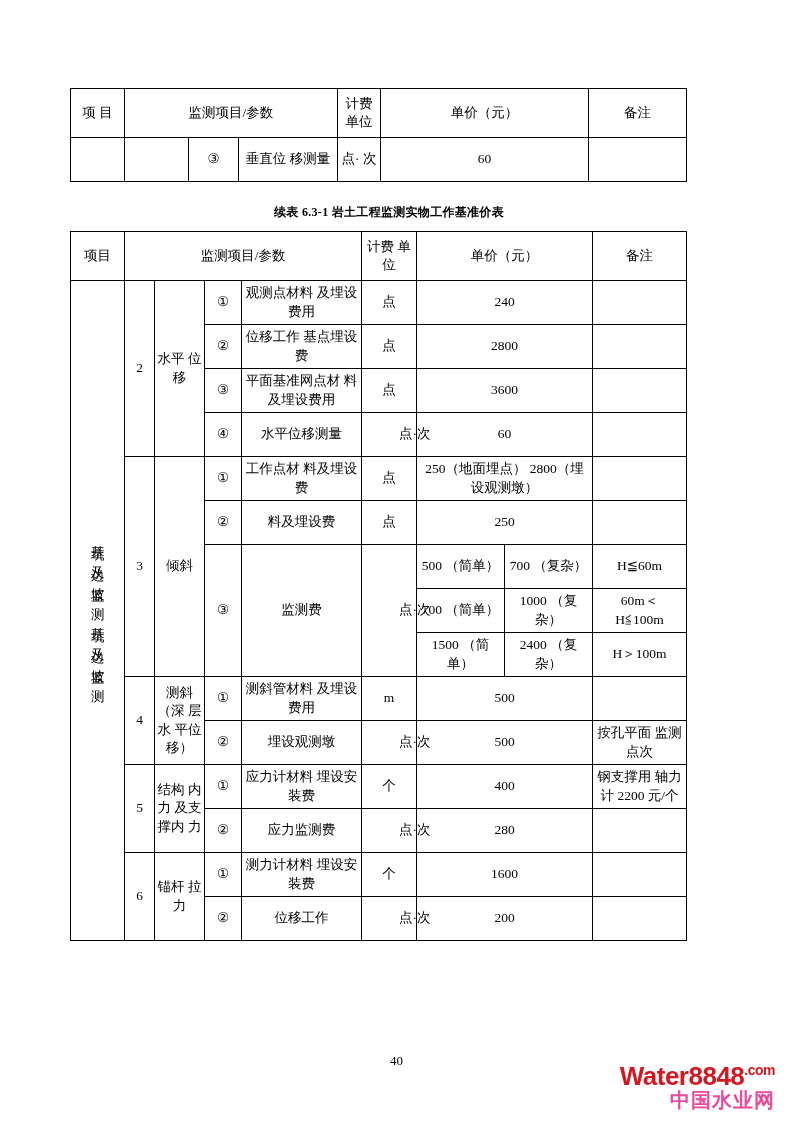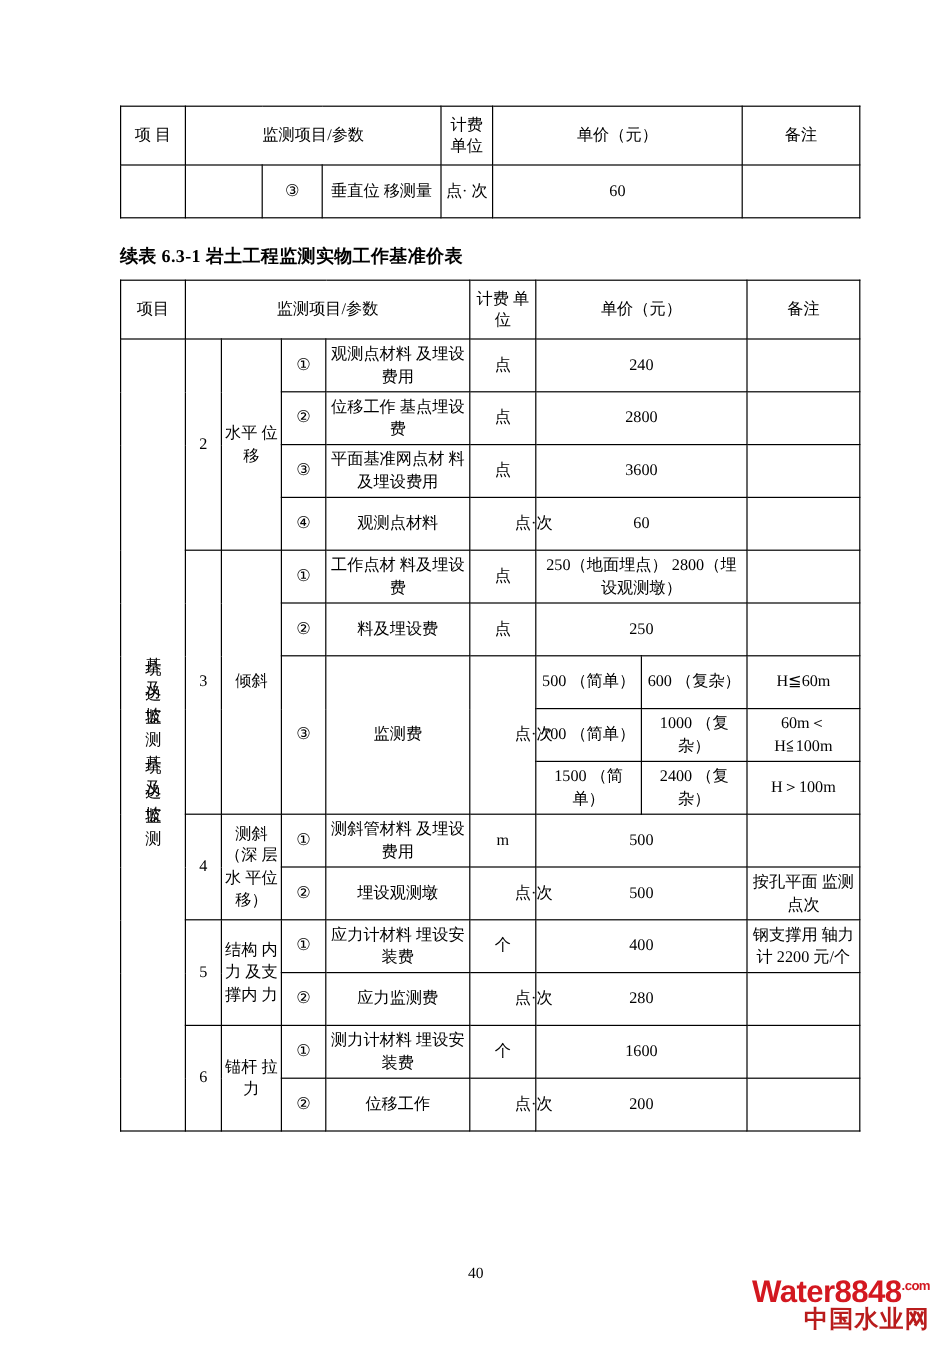--- a/index.html
+++ b/index.html
@@ -12,39 +12,40 @@
     background: #ffffff;
     font-family: "Liberation Serif", "DejaVu Serif", serif;
     color: #000000;
     position: relative;
   }
   .page {
     position: relative;
     width: 793px;
     height: 1121px;
     box-sizing: border-box;
-    padding: 88px 85px 0 100px;
+    padding: 88px 85px 0 70px;
   }
   table.doc-table {
     border-collapse: collapse;
     width: 616px;
     table-layout: fixed;
   }
   table.doc-table td {
     border: 1px solid #000000;
     text-align: center;
     vertical-align: middle;
     font-size: 13.5px;
     line-height: 1.35;
     padding: 3px 2px;
   }
   .tall { height: 44px; }
   .hdr td { height: 42px; font-size: 14px; }
   .caption {
-    font-size: 15px;
+    text-align: center;
+    font-size: 12px;
     font-weight: bold;
     margin: 22px 0 10px 0;
     letter-spacing: 0.3px;
   }
   .vert {
     writing-mode: vertical-rl;
     text-orientation: upright;
     letter-spacing: 2px;
     display: inline-block;
     line-height: 1.15;
@@ -66,28 +67,28 @@
     line-height: 1.05;
   }
   .wm-line1 {
     font-family: "Liberation Sans", sans-serif;
     font-weight: bold;
     font-size: 26px;
     color: #d31820;
     letter-spacing: -0.5px;
   }
   .wm-line1 .sup {
-    font-size: 11px;
+    font-size: 14px;
     vertical-align: super;
   }
   .wm-line2 {
     font-family: "Liberation Sans", sans-serif;
     font-weight: bold;
     font-size: 20px;
-    color: #b91c1c;
+    color: #ec4899;
     letter-spacing: 1px;
   }
   .nowrap { white-space: nowrap; margin-left: 35px; }
   .sub-td { font-size: 13px; }
 </style>
 </head>
 <body>
 
 <div class="page">
 
@@ -164,21 +165,21 @@
       </tr>
       <tr class="tall">
         <td><span>③</span></td>
         <td><span class="two-line">平面基准网点材 料及埋设费用</span></td>
         <td><span>点</span></td>
         <td colspan="2"><span>3600</span></td>
         <td><span></span></td>
       </tr>
       <tr class="tall">
         <td><span>④</span></td>
-        <td><span>观测点材料</span></td>
+        <td><span>水平位移测量</span></td>
         <td><span class="nowrap">点·次</span></td>
         <td colspan="2"><span>60</span></td>
         <td><span></span></td>
       </tr>
 
       <tr class="tall">
         <td rowspan="5"><span>3</span></td>
         <td rowspan="5"><span>倾斜</span></td>
         <td><span>①</span></td>
         <td><span class="two-line">工作点材 料及埋设费</span></td>
@@ -192,21 +193,21 @@
         <td><span>点</span></td>
         <td colspan="2"><span>250</span></td>
         <td><span></span></td>
       </tr>
 
       <tr class="tall">
         <td rowspan="3"><span>③</span></td>
         <td rowspan="3"><span>监测费</span></td>
         <td rowspan="3"><span class="nowrap">点·次</span></td>
         <td><span class="two-line">500 （简单）</span></td>
-        <td><span class="two-line">600 （复杂）</span></td>
+        <td><span class="two-line">700 （复杂）</span></td>
         <td><span>H≦60m</span></td>
       </tr>
       <tr class="tall">
         <td><span class="two-line">700 （简单）</span></td>
         <td><span class="two-line">1000 （复杂）</span></td>
         <td><span class="two-line">60m＜ H≦100m</span></td>
       </tr>
       <tr class="tall">
         <td><span class="two-line">1500 （简单）</span></td>
         <td><span class="two-line">2400 （复杂）</span></td>

